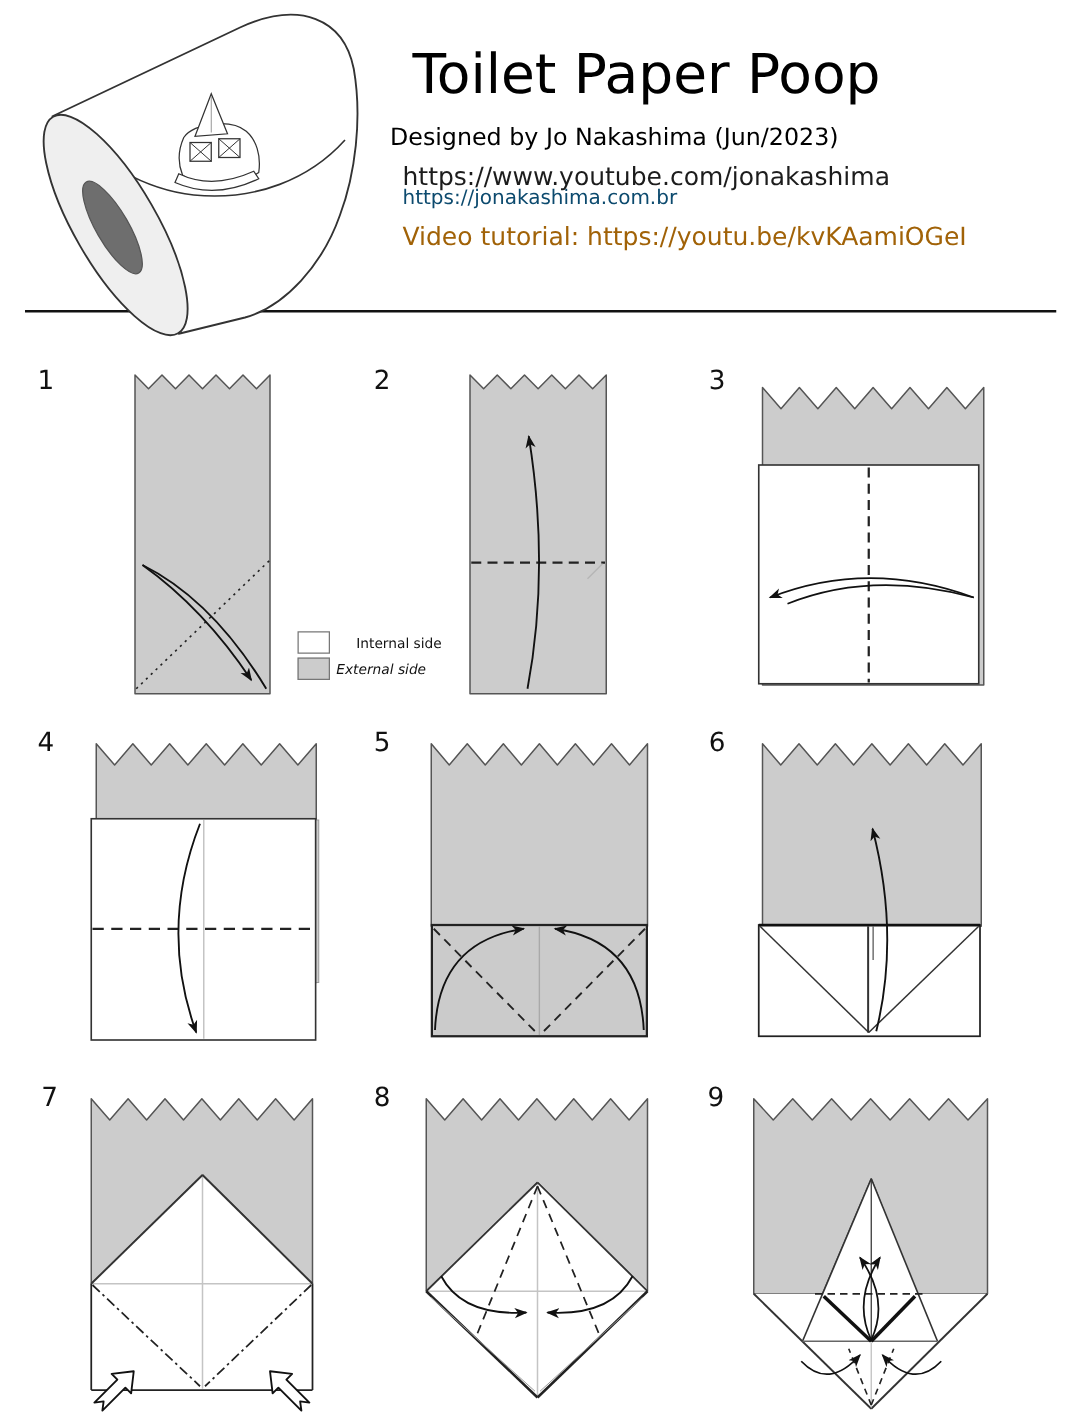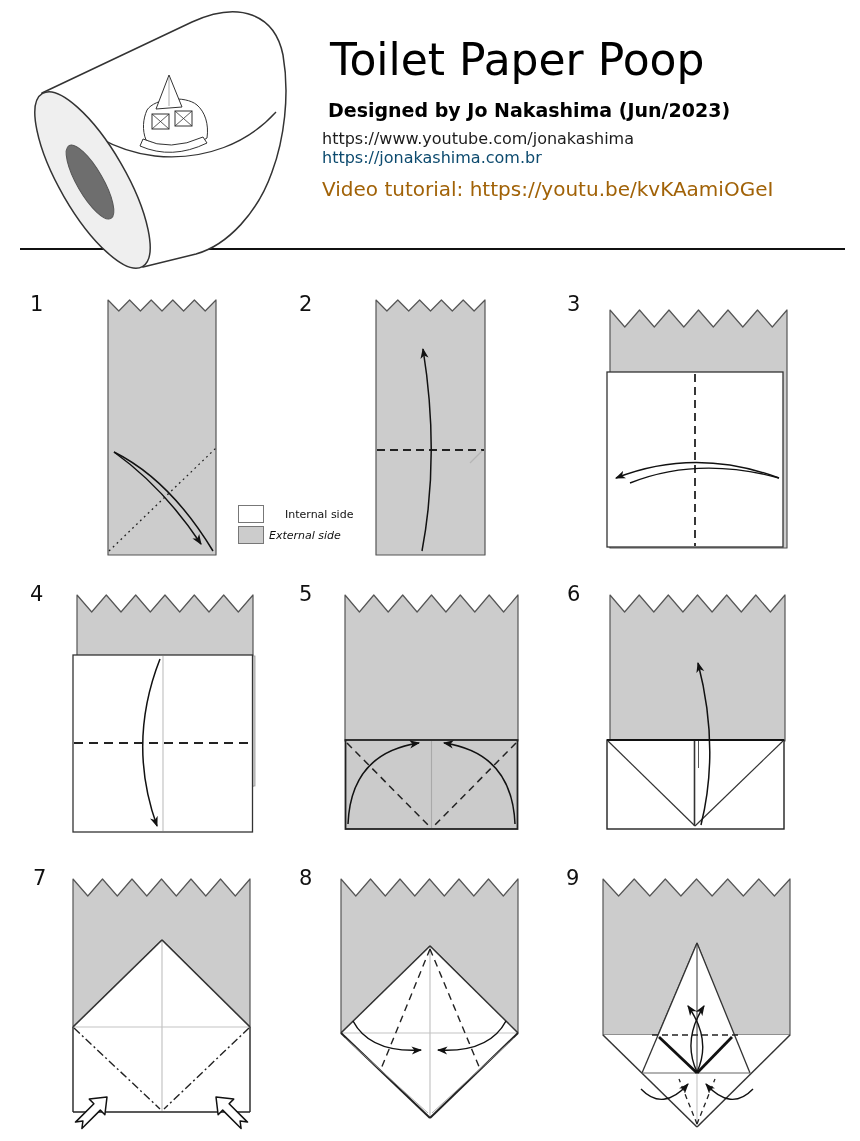--- a/index.html
+++ b/index.html
@@ -1,21 +1,21 @@
 <!DOCTYPE html>
 <html><head>
 <meta charset="utf-8">
 <style>
   html,body{margin:0;padding:0;background:#fff;}
   body{width:860px;height:1141px;position:relative;overflow:hidden;
        font-family:"DejaVu Sans","Liberation Sans",sans-serif;color:#111;}
   .abs{position:absolute;}
   .title{left:330px;top:34px;font-size:44px;font-weight:400;letter-spacing:0;color:#000;white-space:nowrap;}
-  .byline{left:328px;top:99px;font-size:19px;font-weight:700;color:#000;white-space:nowrap;}
-  .url1{left:322px;top:129px;font-size:16px;color:#1c1c1c;white-space:nowrap;}
+  .byline{left:312px;top:99px;font-size:19px;font-weight:400;color:#000;white-space:nowrap;}
+  .url1{left:322px;top:129px;font-size:20px;color:#1c1c1c;white-space:nowrap;}
   .url2{left:322px;top:148px;font-size:16px;color:#0c4a6e;white-space:nowrap;}
   .video{left:322px;top:177px;font-size:20px;color:#a16207;white-space:nowrap;}
   .rule{left:20px;top:248px;width:825px;height:2.4px;background:#111;z-index:1;}
   .rollsvg{left:15px;top:8px;z-index:2;}
   .stepnum{font-size:21px;color:#111;z-index:3;}
   .legend-box{width:26px;height:18px;border:1px solid #777;box-sizing:border-box;}
   .legend-label{font-size:11px;color:#111;white-space:nowrap;}
   svg{display:block;}
 </style>
 </head>

